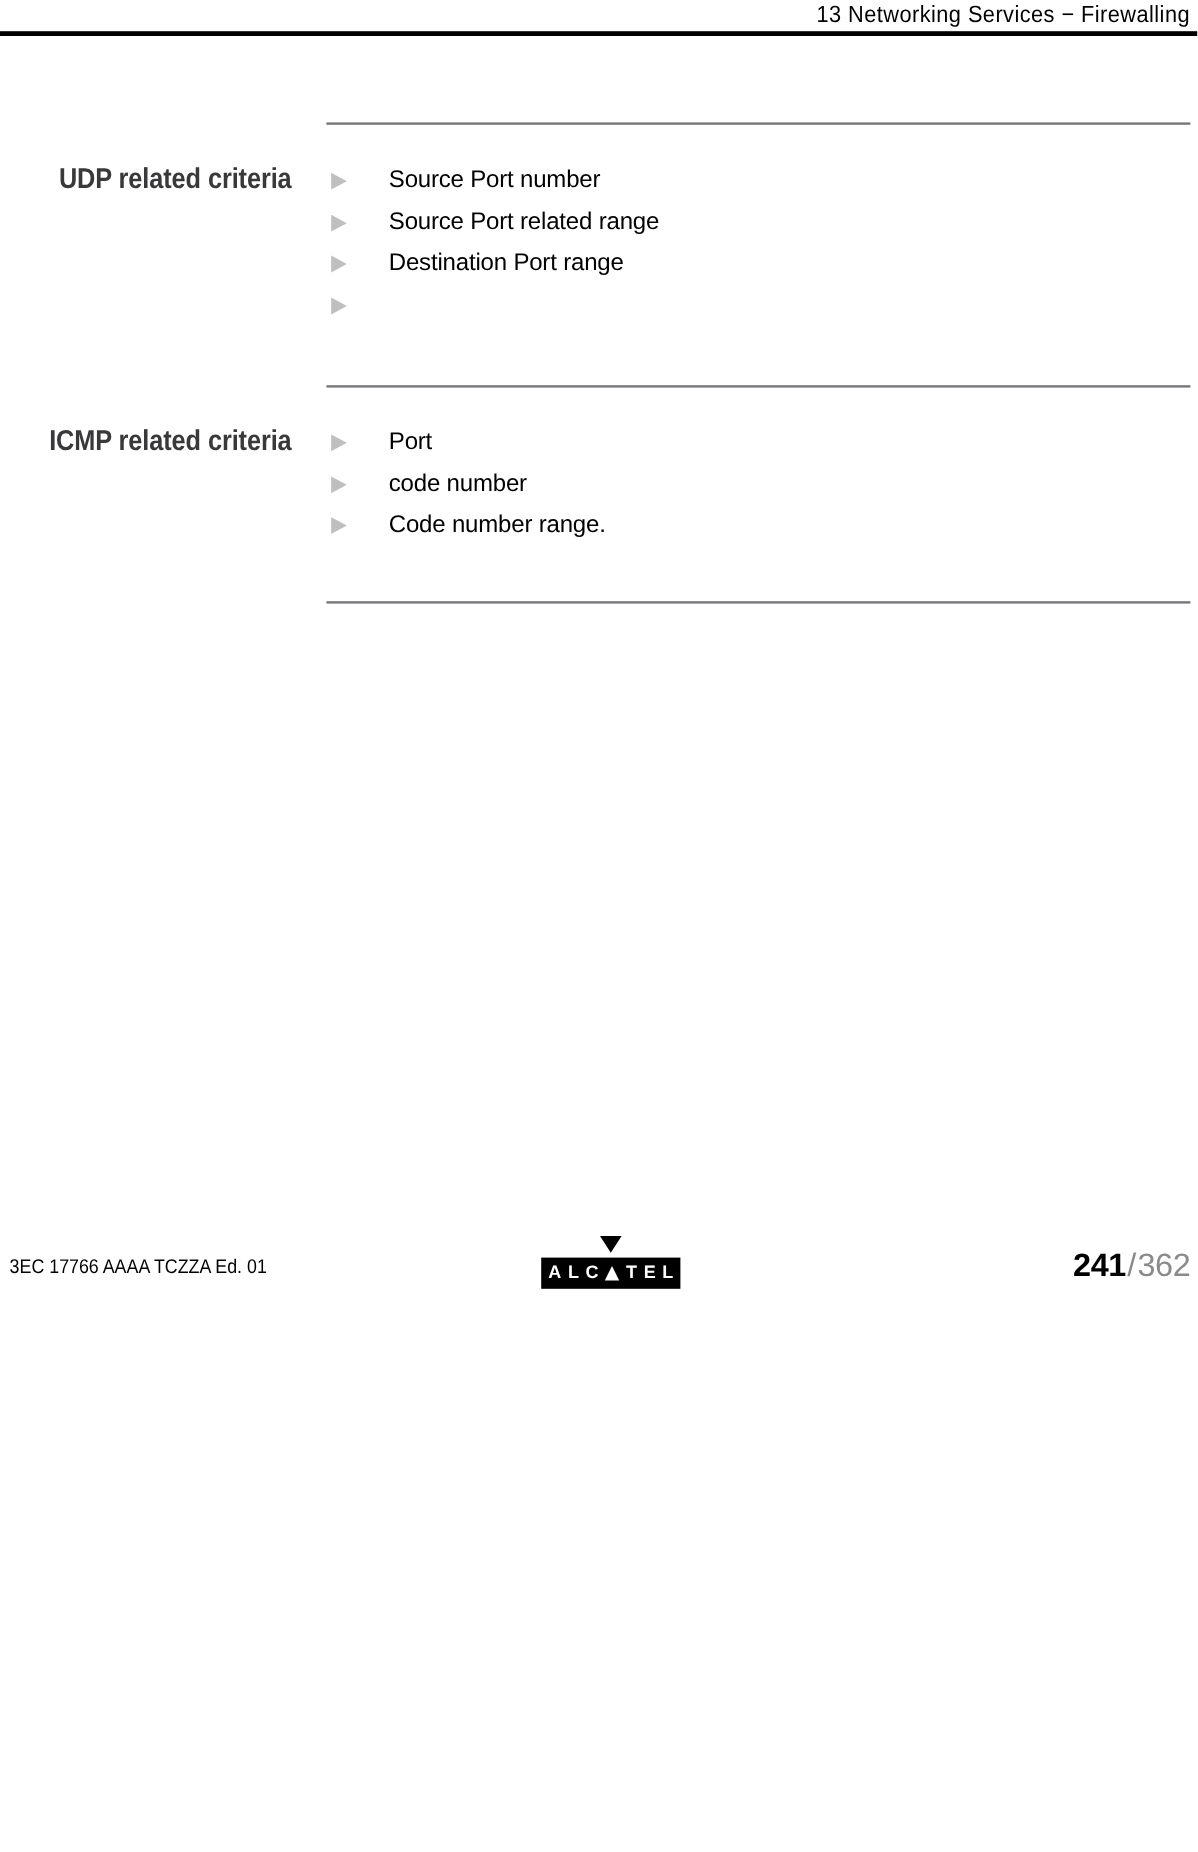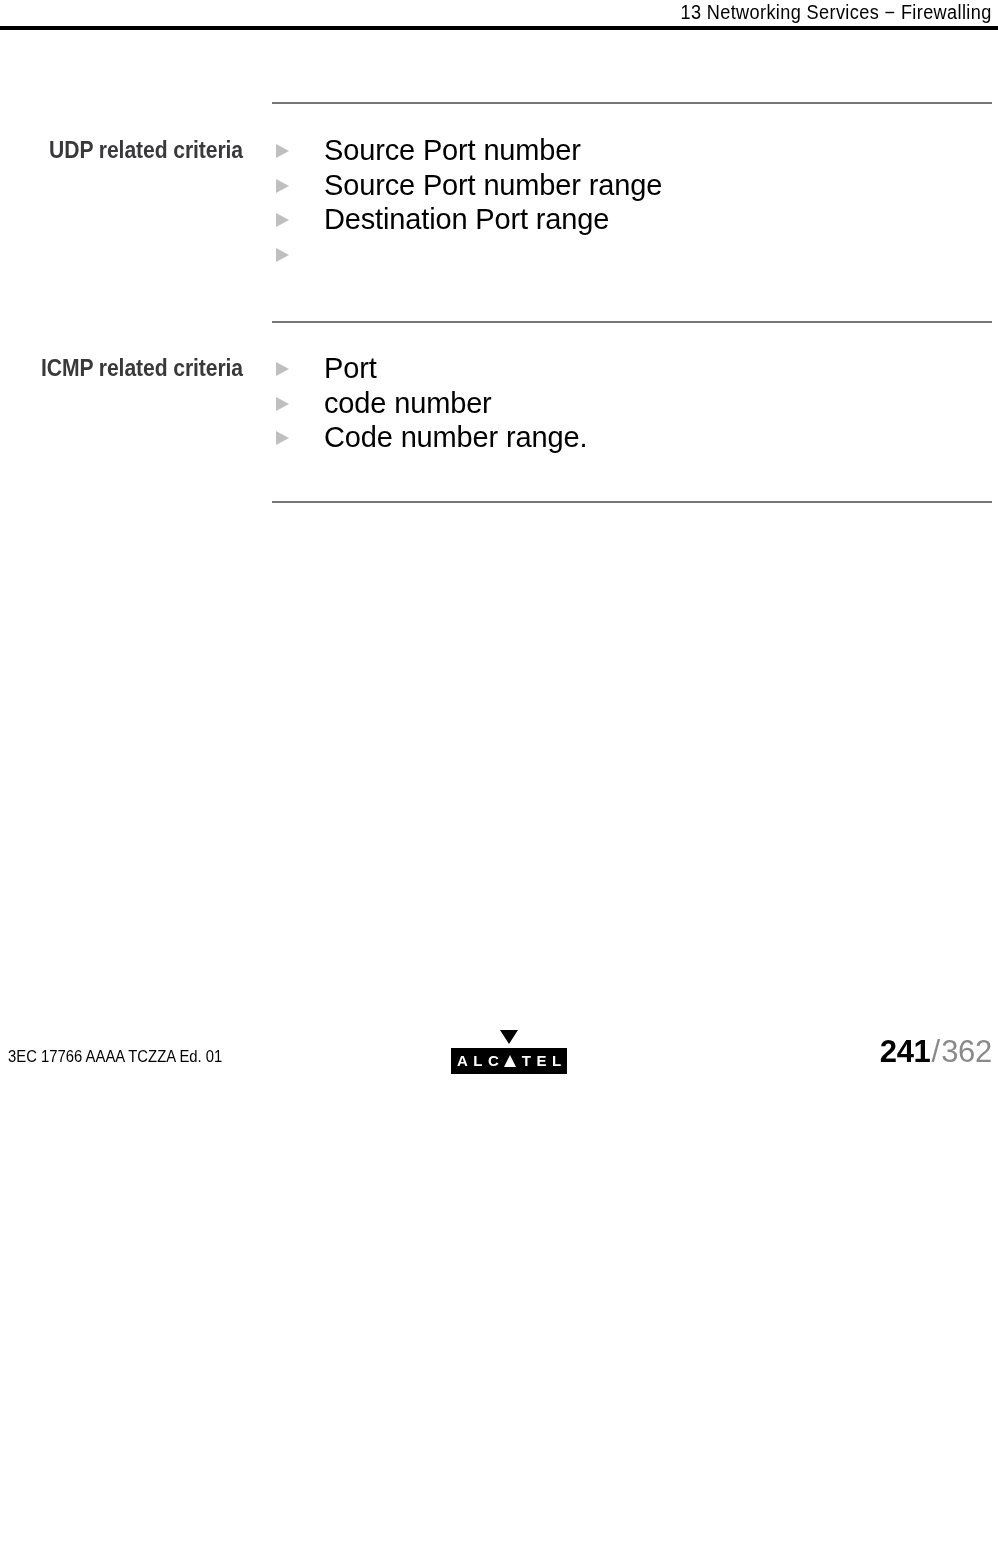--- a/index.html
+++ b/index.html
@@ -84,21 +84,21 @@
     top: 0;
     margin: 0;
     padding: 0;
     list-style: none;
   }
   .bullet-item {
     position: relative;
     height: 34.5px;
     line-height: 34.5px;
     padding-left: 52px;
-    font-size: 29px;
+    font-size: 20px;
     color: #000000;
     white-space: nowrap;
     letter-spacing: -0.15px;
   }
   .bullet-arrow {
     position: absolute;
     left: 4px;
     top: 11px;
     width: 0;
     height: 0;
@@ -176,21 +176,21 @@
     border-right: 6.5px solid transparent;
     border-bottom: 12px solid #ffffff;
     position: relative;
     top: 0px;
   }
   .footer-pages {
     position: absolute;
     right: 6px;
     bottom: 10px;
     white-space: nowrap;
-    font-size: 31px;
+    font-size: 27px;
   }
   .page-current {
     font-weight: bold;
     color: #000000;
     letter-spacing: -0.3px;
   }
   .page-sep {
     color: #8a8a8a;
     font-weight: normal;
     padding: 0 1px;
@@ -215,21 +215,21 @@
 
   <div class="block block-udp">
     <div class="block-heading">UDP related criteria</div>
     <ul class="bullet-list">
       <li class="bullet-item">
         <span class="bullet-arrow"></span>
         <span>Source Port number</span>
       </li>
       <li class="bullet-item">
         <span class="bullet-arrow"></span>
-        <span>Source Port number range</span>
+        <span>Source Port related range</span>
       </li>
       <li class="bullet-item">
         <span class="bullet-arrow"></span>
         <span>Destination Port range</span>
       </li>
       <li class="bullet-item">
         <span class="bullet-arrow"></span>
       </li>
     </ul>
   </div>

